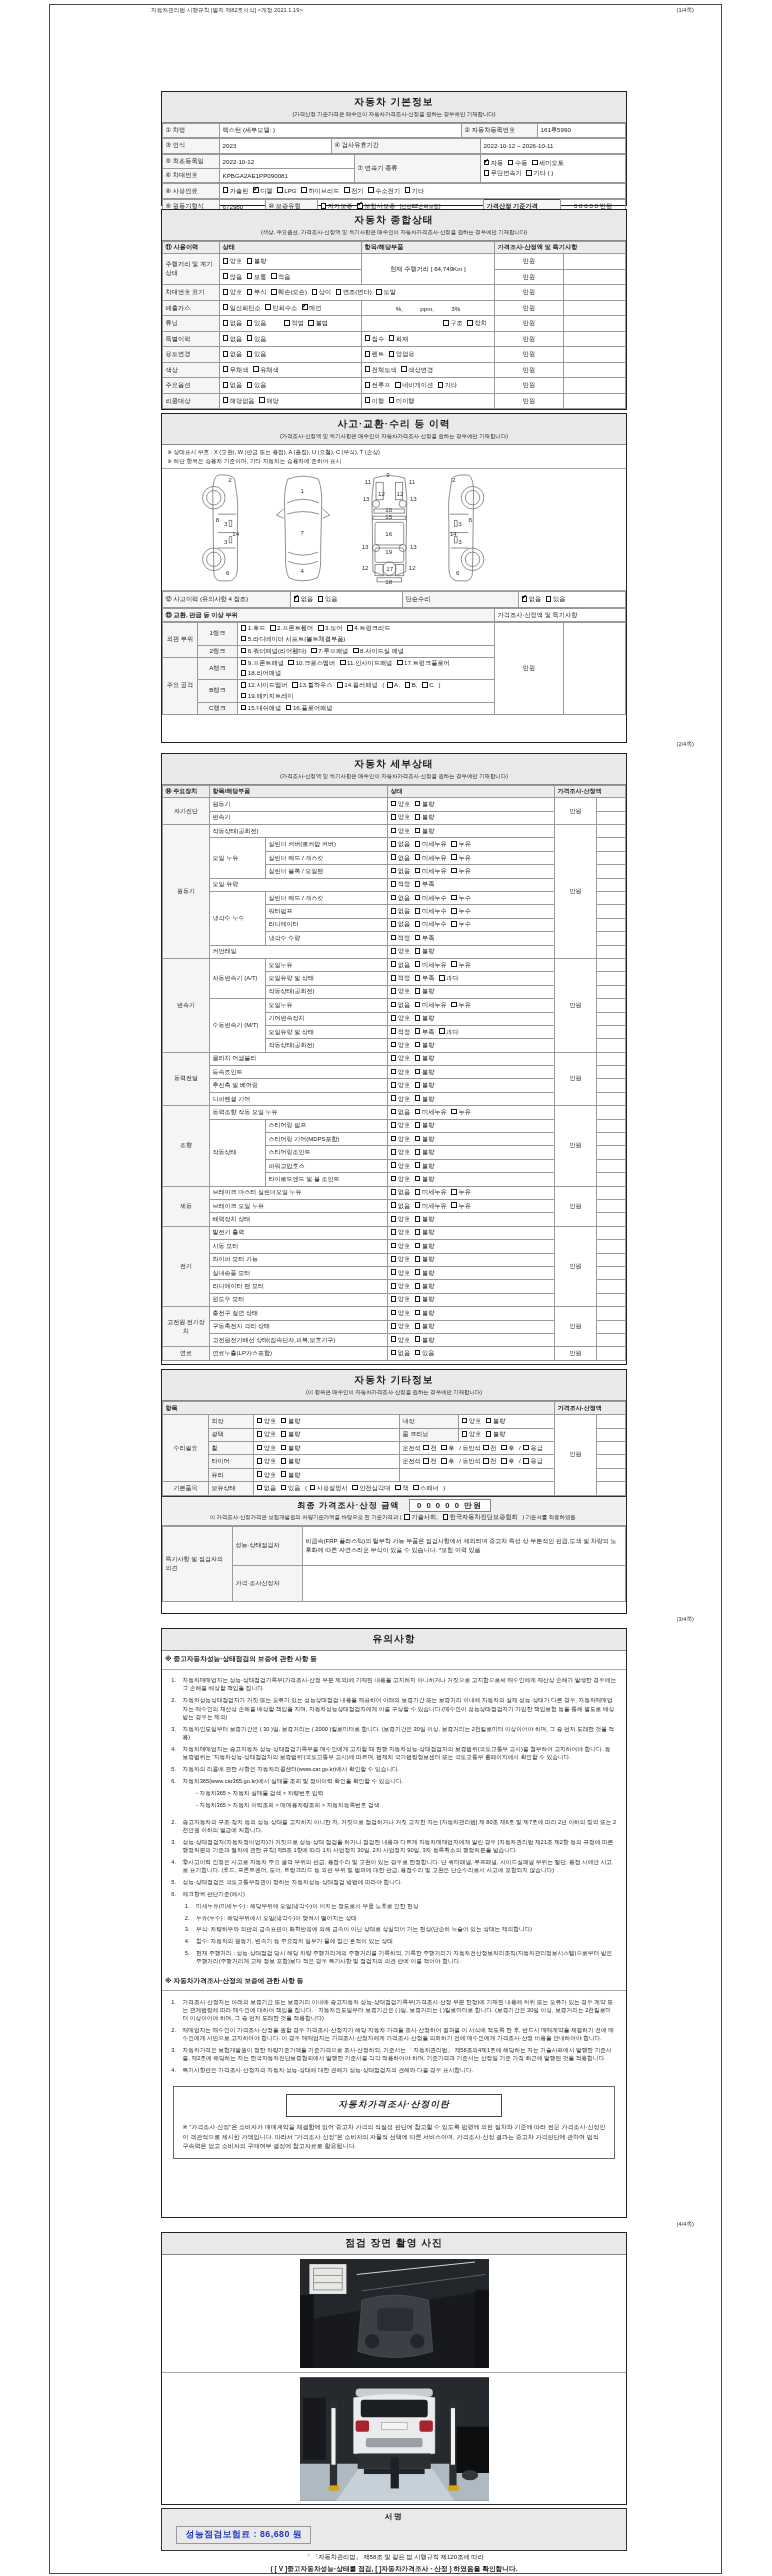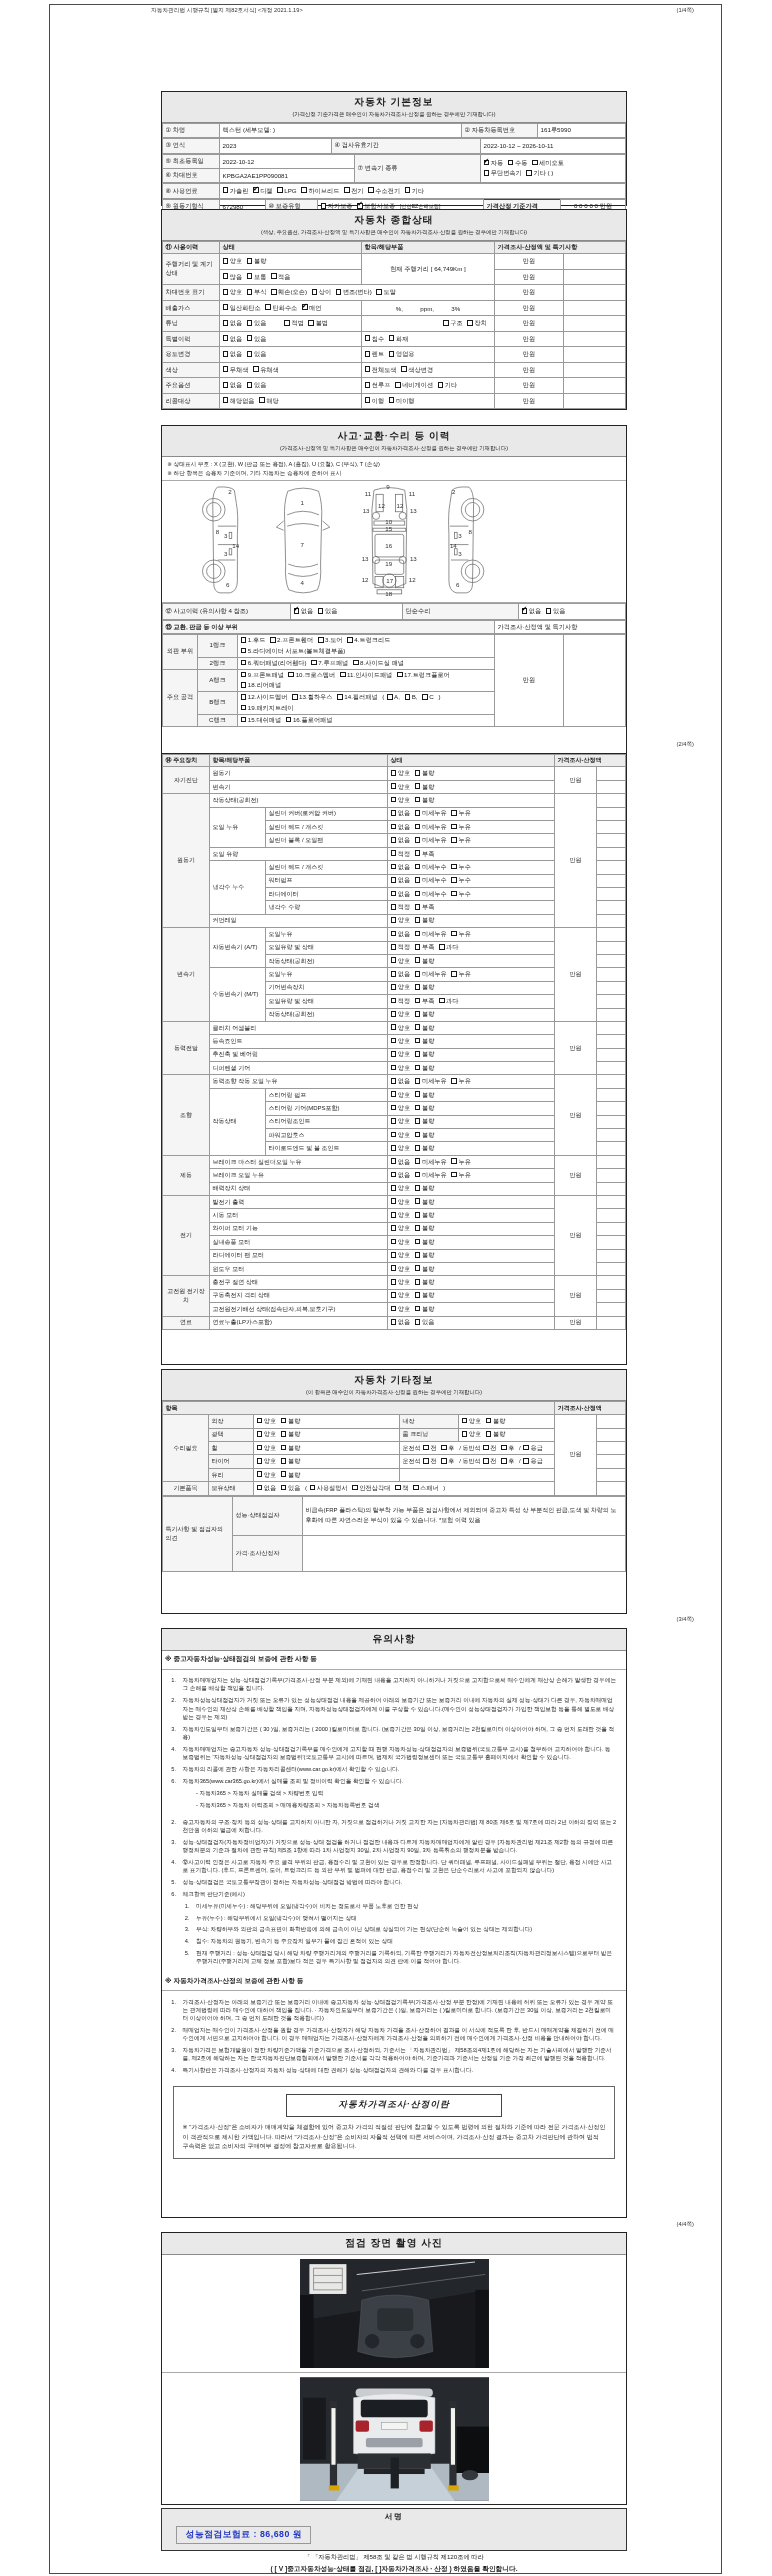--- a/index.html
+++ b/index.html
@@ -225,21 +225,21 @@
             <td class="lab">리콜대상</td>
             <td class="state"><span class="opt"><span class="cb"></span><span class="olbl">해당없음</span></span><span class="opt"><span class="cb"></span><span class="olbl">해당</span></span></td>
             <td><span class="opt"><span class="cb"></span><span class="olbl">이행</span></span><span class="opt"><span class="cb"></span><span class="olbl">미이행</span></span></td>
             <td class="price">만원</td>
             <td class="extra"></td>
           </tr>
         </tbody>
     </table>
   </div>
 
-  <div class="sec" style="top:420px;height:330px">
+  <div class="sec" style="top:408px;height:330px">
     <div class="band">
       <div class="t">사고·교환·수리 등 이력</div>
       <div class="s">(가격조사·산정액 및 특기사항은 매수인이 자동차가격조사·산정을 원하는 경우에만 기재합니다)</div>
     </div>
     <div class="legend">
       <div>※ 상태표시 부호 : X (교환), W (판금 또는 용접), A (흠집), U (요철), C (부식), T (손상)</div>
       <div>※ 하단 항목은 승용차 기준이며, 기타 자동차는 승용차에 준하여 표시</div>
     </div>
     <div class="diagwrap">
       <svg width="453" height="115" viewBox="0 0 880 224">
@@ -389,20 +389,24 @@
             <td class="rank">C랭크</td>
             <td>
               <div class="line"><span class="opt"><span class="cb"></span><span class="olbl">15.대쉬패널</span></span><span class="opt"><span class="cb"></span><span class="olbl">16.플로어패널</span></span></div>
             </td>
           </tr>
         </tbody>
     </table>
   </div>
 
   <div class="sec" style="top:748px;height:612px">
+    <div class="band">
+      <div class="t">자동차 세부상태</div>
+      <div class="s">(가격조사·산정액 및 특기사항은 매수인이 자동차가격조사·산정을 원하는 경우에만 기재합니다)</div>
+    </div>
     <table class="det">
       <colgroup>
           <col style="width:47px">
           <col style="width:56px">
           <col style="width:122px">
           <col style="width:167px">
           <col style="width:42px">
           <col>
         </colgroup>
       <tbody id="detail-body">
@@ -704,20 +708,24 @@
             <td class="extra"></td>
           </tr>
           <tr>
             <td class="glab">기본품목</td>
             <td class="lab">보유상태</td>
             <td colspan="3"><span class="opt"><span class="cb"></span><span class="olbl">없음</span></span><span class="opt"><span class="cb"></span><span class="olbl">있음</span></span><span class="segtxt">(</span><span class="opt"><span class="cb"></span><span class="olbl">사용설명서</span></span><span class="opt"><span class="cb"></span><span class="olbl">안전삼각대</span></span><span class="opt"><span class="cb"></span><span class="olbl">잭</span></span><span class="opt"><span class="cb"></span><span class="olbl">스패너</span></span><span class="segtxt">)</span></td>
             <td class="extra"></td>
           </tr>
         </tbody>
     </table>
+    <div class="finalprice">
+      <span class="fl">최종 가격조사·산정 금액</span><span class="fv">0  0  0  0  0 만원</span>
+      <div class="note"><span class="segtxt">이 가격조사·산정가격은 보험개발원의 차량기준가액을 바탕으로 한 기준가격과 (</span><span class="opt"><span class="cb"></span><span class="olbl">기술사회,</span></span><span class="opt"><span class="cb"></span><span class="olbl">한국자동차진단보증협회</span></span><span class="segtxt">) 기준서를 적용하였음</span></div>
+    </div>
     <table class="opin">
       <colgroup>
           <col style="width:70px">
           <col style="width:70px">
           <col>
         </colgroup>
       <tbody>
           <tr>
         <td class="lab" rowspan="2">특기사항 및 점검자의 의견</td>
         <td class="lab" style="height:39px">성능·상태점검자</td>

